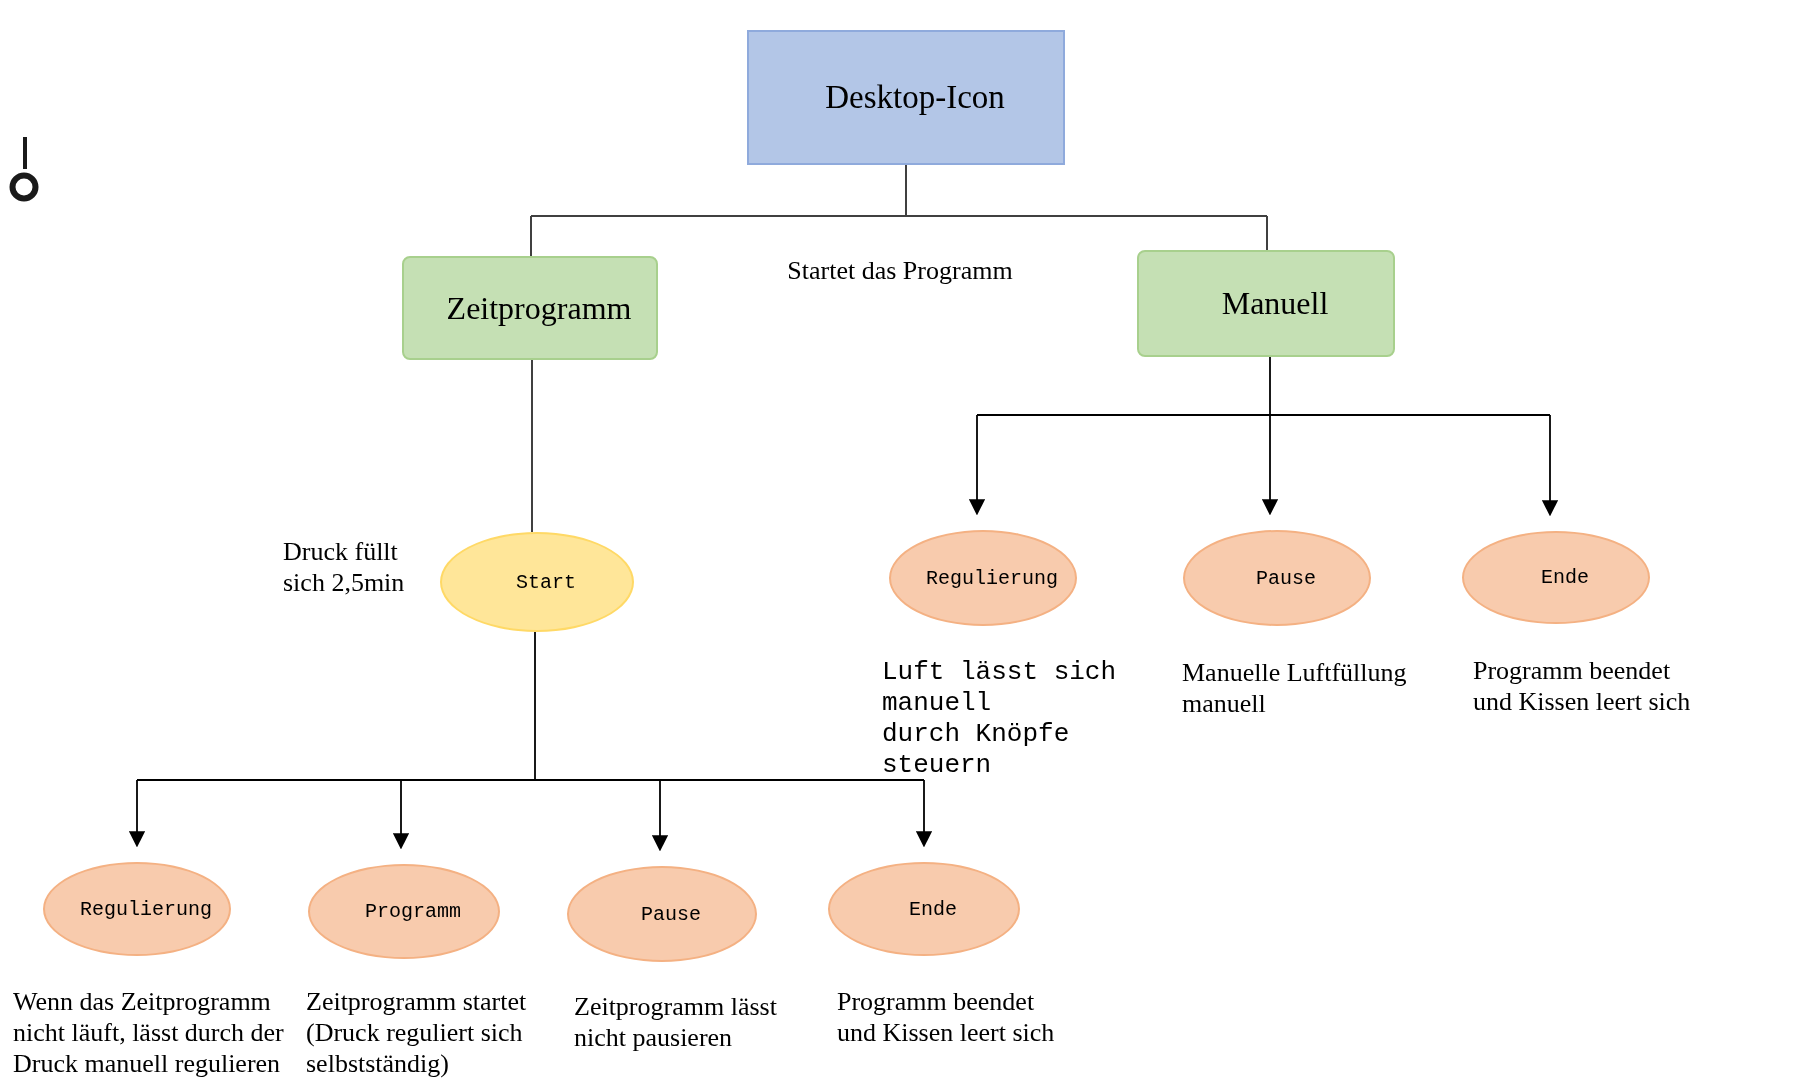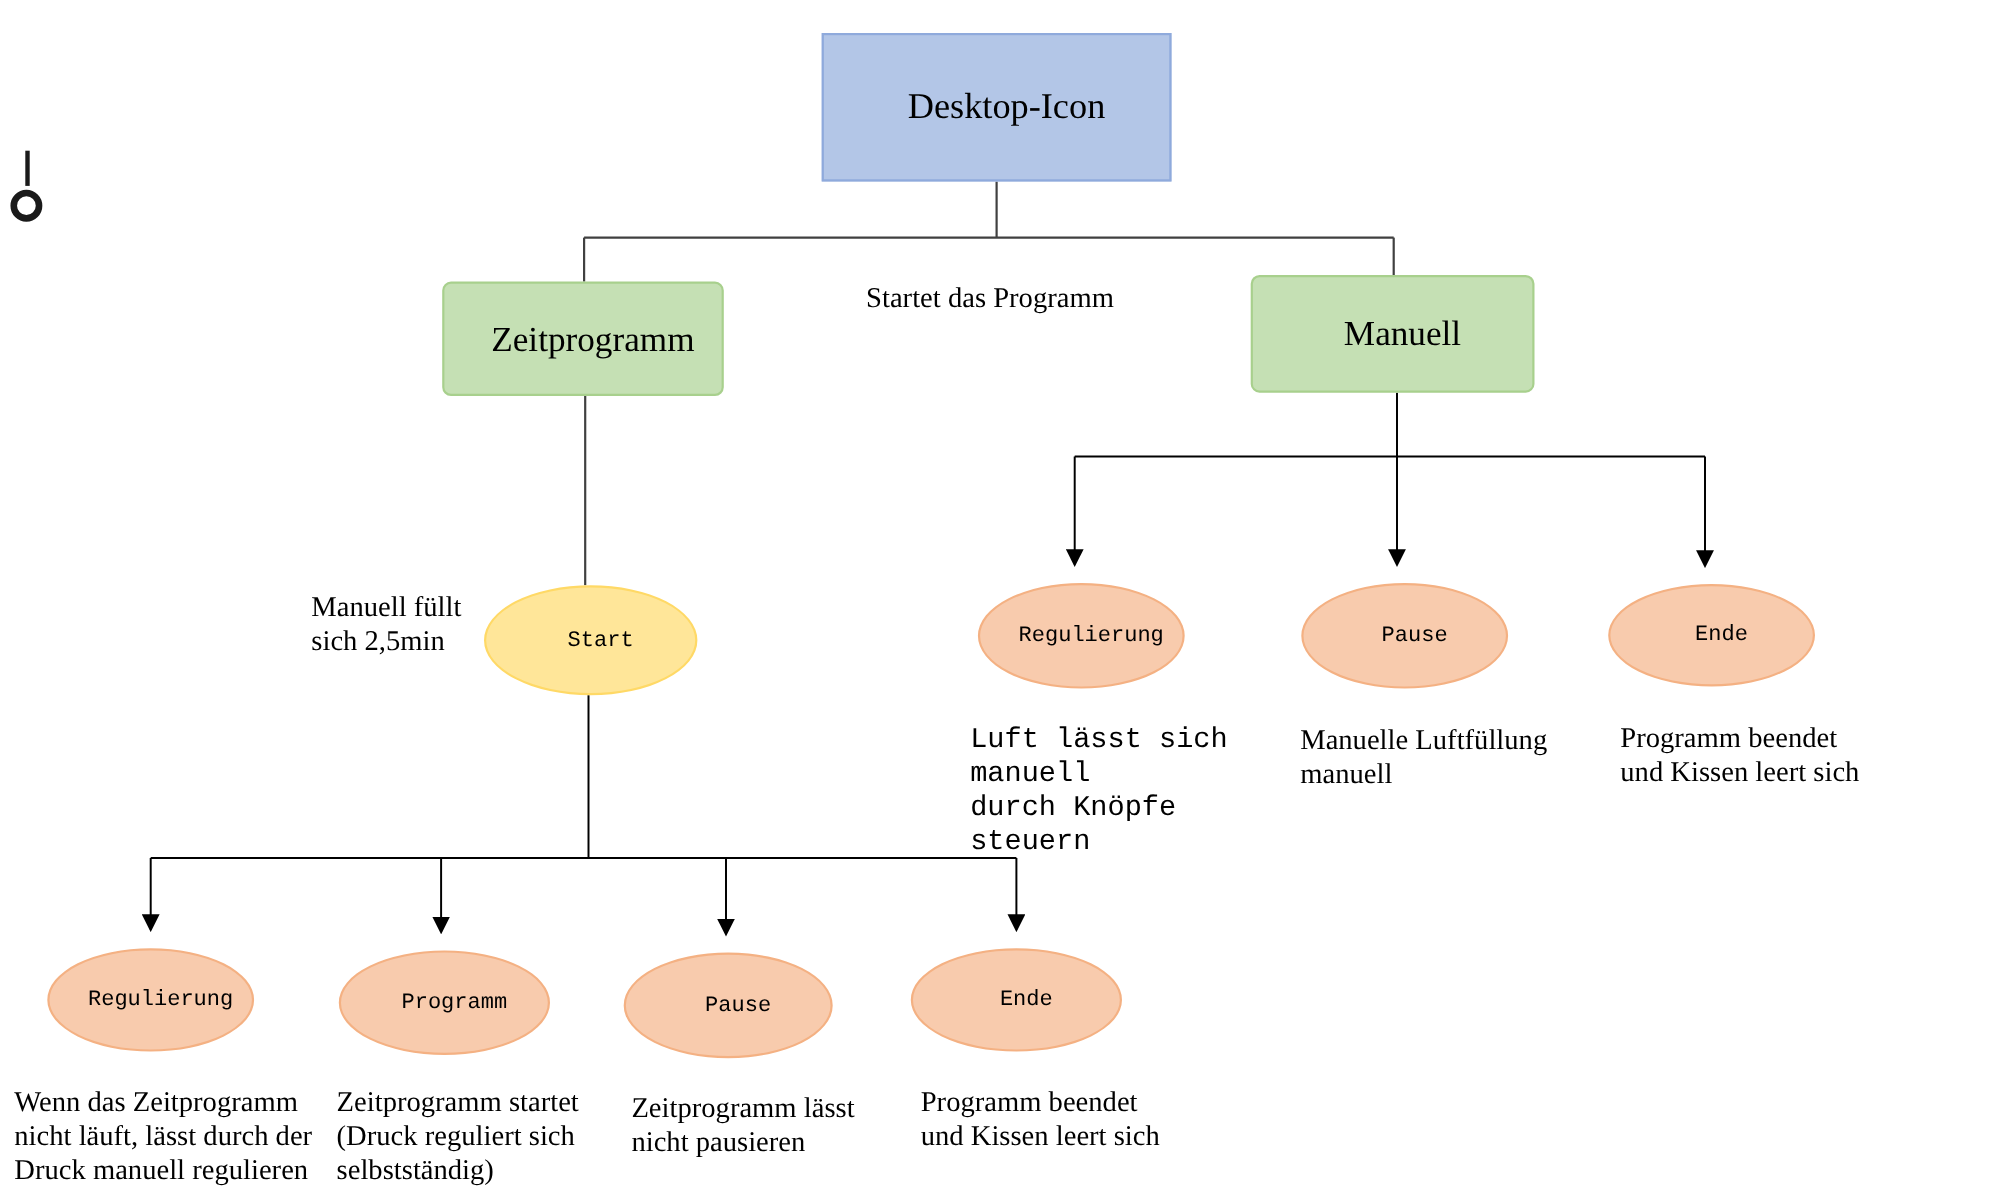--- a/index.html
+++ b/index.html
@@ -94,21 +94,21 @@
 <div class="node rect-branch" style="left:402px;top:256px;width:256px;height:104px;">
   <span>Zeitprogramm</span>
 </div>
 <div class="node rect-branch" style="left:1137px;top:250px;width:258px;height:107px;">
   <span>Manuell</span>
 </div>
 
 <div class="node ellipse start" style="left:440px;top:532px;width:194px;height:100px;">
   <span>Start</span>
 </div>
-<div class="caption" style="left:283px;top:536px;width:170px;">Manuell füllt
+<div class="caption" style="left:283px;top:536px;width:170px;">Druck füllt
 sich 2,5min</div>
 
 <div class="node ellipse leaf" style="left:43px;top:862px;width:188px;height:94px;">
   <span>Regulierung</span>
 </div>
 <div class="node ellipse leaf" style="left:308px;top:864px;width:192px;height:95px;">
   <span>Programm</span>
 </div>
 <div class="node ellipse leaf" style="left:567px;top:866px;width:190px;height:96px;">
   <span>Pause</span>

